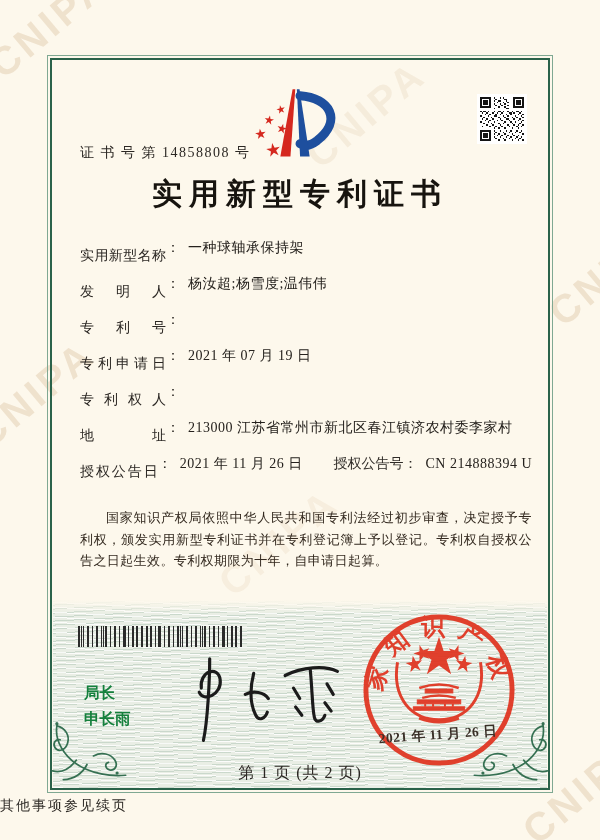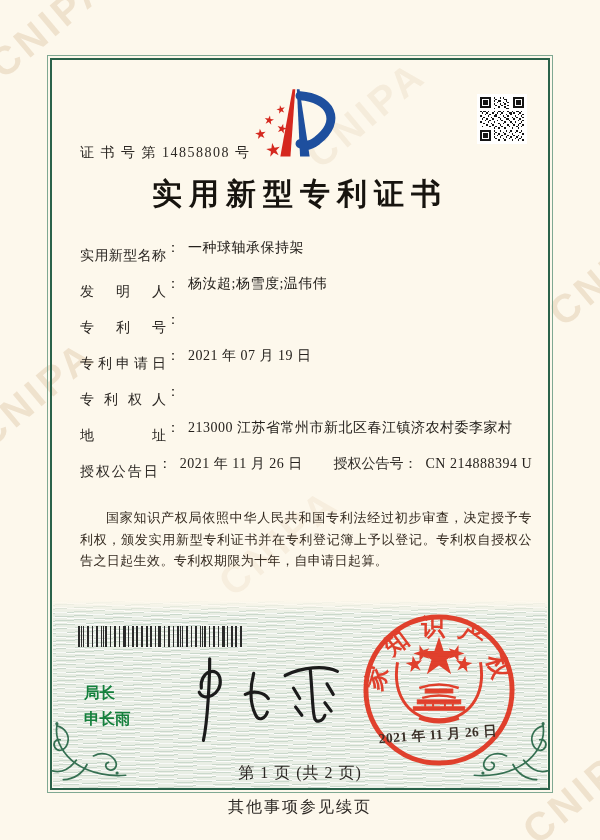--- a/index.html
+++ b/index.html
@@ -70,22 +70,22 @@
   .seal{position:absolute;left:360px;top:611px;width:158px;height:158px;z-index:3;opacity:0.93;}
   .seal-date{
     position:absolute;left:356px;top:726px;width:164px;text-align:center;z-index:4;
     font-size:13.5px;font-weight:600;color:#3a3028;transform:rotate(-4deg);letter-spacing:0.5px;
   }
   .footer-page{
     position:absolute;left:50px;top:763px;width:500px;text-align:center;z-index:3;
     font-size:16px;letter-spacing:1px;color:#2b2723;
   }
   .continuation{
-    position:absolute;left:0;top:797px;width:100%;text-align:center;z-index:3;
-    font-size:16px;letter-spacing:2px;color:#2e2a26;
+    position:absolute;left:0;top:797px;width:100%;z-index:3;
+    font-size:14px;letter-spacing:2px;color:#2e2a26;
   }
   .hidden-defs{position:absolute;width:0;height:0;}
 </style>
 </head>
 <body>
 
 <svg class="hidden-defs" aria-hidden="true">
   <defs>
     <polygon id="star" fill="currentColor" points="0,-1 0.2245,-0.309 0.9511,-0.309 0.3633,0.118 0.5878,0.809 0,0.382 -0.5878,0.809 -0.3633,0.118 -0.9511,-0.309 -0.2245,-0.309"></polygon>
   </defs>

